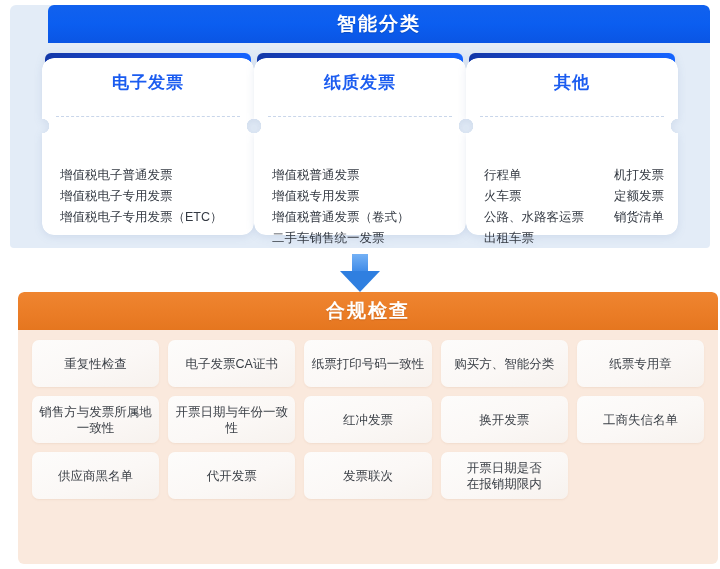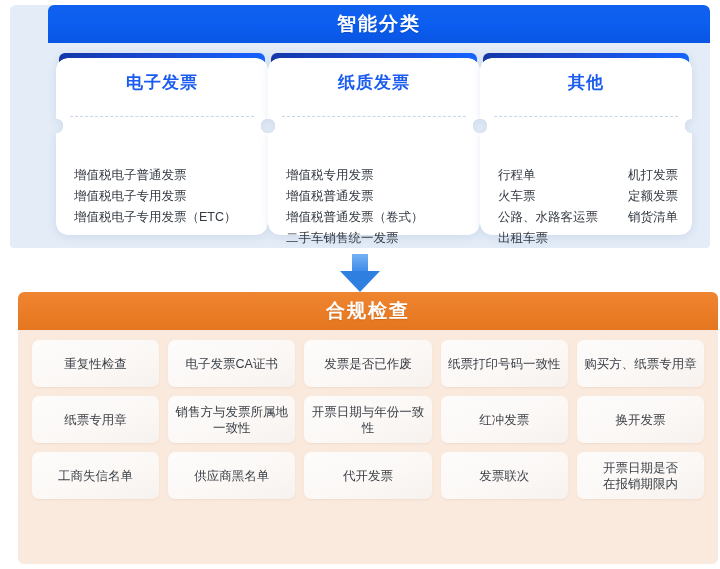--- a/index.html
+++ b/index.html
@@ -24,21 +24,21 @@
     border-radius:6px 6px 0 0;
     display:flex;align-items:center;justify-content:center;margin-left:38px;
   }
   .panel-top-header .title{
     color:#ffffff;font-size:19px;font-weight:bold;letter-spacing:2px;
     text-shadow:0 1px 1px rgba(0,0,0,.18);
   }
 
   .cards{
     position:absolute;left:0;top:38px;width:700px;height:205px;
-    display:flex;justify-content:flex-end;padding:10px 18px 0 18px;
+    display:flex;justify-content:center;padding:10px 18px 0 18px;
     box-sizing:border-box;
   }
 
   .ticket{
     position:relative;
     width:212px;
     height:182px;
     filter:drop-shadow(0 2px 4px rgba(30,70,140,.10));
   }
   .ticket-strip{
@@ -156,22 +156,22 @@
         <div class="row">增值税电子专用发票（ETC）</div>
       </div>
     </div>
 
     <div class="ticket">
       <div class="ticket-strip"></div>
       <div class="ticket-body"></div>
       <div class="ticket-title">纸质发票</div>
       <div class="perforation"></div>
       <div class="ticket-list single">
+        <div class="row">增值税普通发票</div>
         <div class="row">增值税专用发票</div>
-        <div class="row">增值税普通发票</div>
         <div class="row">增值税普通发票（卷式）</div>
         <div class="row">二手车销售统一发票</div>
       </div>
     </div>
 
     <div class="ticket">
       <div class="ticket-strip"></div>
       <div class="ticket-body"></div>
       <div class="ticket-title">其他</div>
       <div class="perforation"></div>
@@ -195,23 +195,22 @@
   <div class="arrow-head"></div>
 </div>
 
 <section class="panel-bottom">
   <div class="panel-bottom-header">
     <span class="title">合规检查</span>
   </div>
   <div class="grid">
     <div class="cell">重复性检查</div>
     <div class="cell">电子发票CA证书</div>
-    <div class="cell">发票是否已作废</div>
     <div class="cell">纸票打印号码一致性</div>
-    <div class="cell">购买方、纸票专用章</div>
+    <div class="cell">购买方、智能分类</div>
     <div class="cell">纸票专用章</div>
     <div class="cell">销售方与发票所属地<br>一致性</div>
     <div class="cell">开票日期与年份一致性</div>
     <div class="cell">红冲发票</div>
     <div class="cell">换开发票</div>
     <div class="cell">工商失信名单</div>
     <div class="cell">供应商黑名单</div>
     <div class="cell">代开发票</div>
     <div class="cell">发票联次</div>
     <div class="cell">开票日期是否<br>在报销期限内</div>

